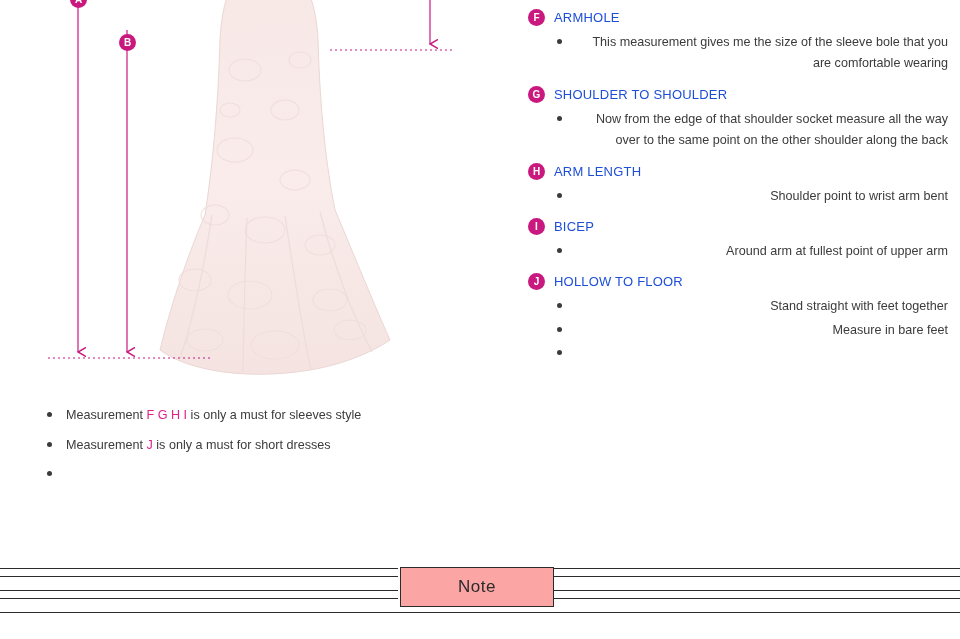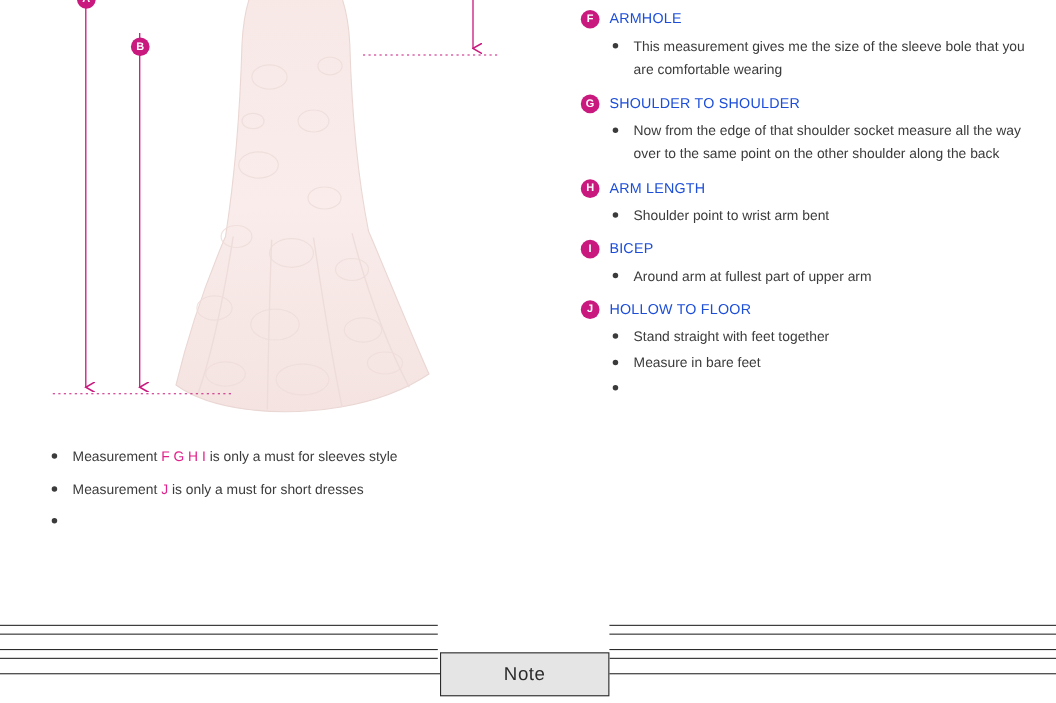--- a/index.html
+++ b/index.html
@@ -102,20 +102,21 @@
   }
   .sec-title {
     font-size: 13px;
     color: #1d4ed8;
     letter-spacing: .2px;
   }
   .sec ul {
     list-style: none;
     margin: 2px 0 0 0;
     padding: 0 0 0 26px;
+    text-align: right;
   }
   .sec li {
     position: relative;
     padding-left: 22px;
     font-size: 12.6px;
     color: #3b3b3b;
     line-height: 1.70;
     margin-bottom: 2px;
   }
   .sec li .dot {
@@ -137,25 +138,25 @@
     height: 70px;
   }
   .rule {
     position: absolute;
     height: 1px;
     background: #2b2b2b;
   }
   #note-box {
     position: absolute;
     left: 400px;
-    top: 593px;
+    top: 567px;
     width: 152px;
     height: 38px;
     border: 1px solid #2b2b2b;
-    background: #e5e5e5;
+    background: #fca5a5;
     text-align: center;
     line-height: 38px;
     font-size: 17px;
     color: #2b2b2b;
     letter-spacing: .5px;
   }
 </style>
 </head>
 <body>
 
@@ -277,21 +278,21 @@
       <li><span class="dot"></span><span>Shoulder point to wrist arm bent</span></li>
     </ul>
   </div>
 
   <div class="sec">
     <div class="sec-head">
       <span class="badge-inline">I</span>
       <span class="sec-title">BICEP</span>
     </div>
     <ul>
-      <li><span class="dot"></span><span>Around arm at fullest part of upper arm</span></li>
+      <li><span class="dot"></span><span>Around arm at fullest point of upper arm</span></li>
     </ul>
   </div>
 
   <div class="sec">
     <div class="sec-head">
       <span class="badge-inline">J</span>
       <span class="sec-title">HOLLOW TO FLOOR</span>
     </div>
     <ul>
       <li><span class="dot"></span><span>Stand straight with feet together</span></li>

